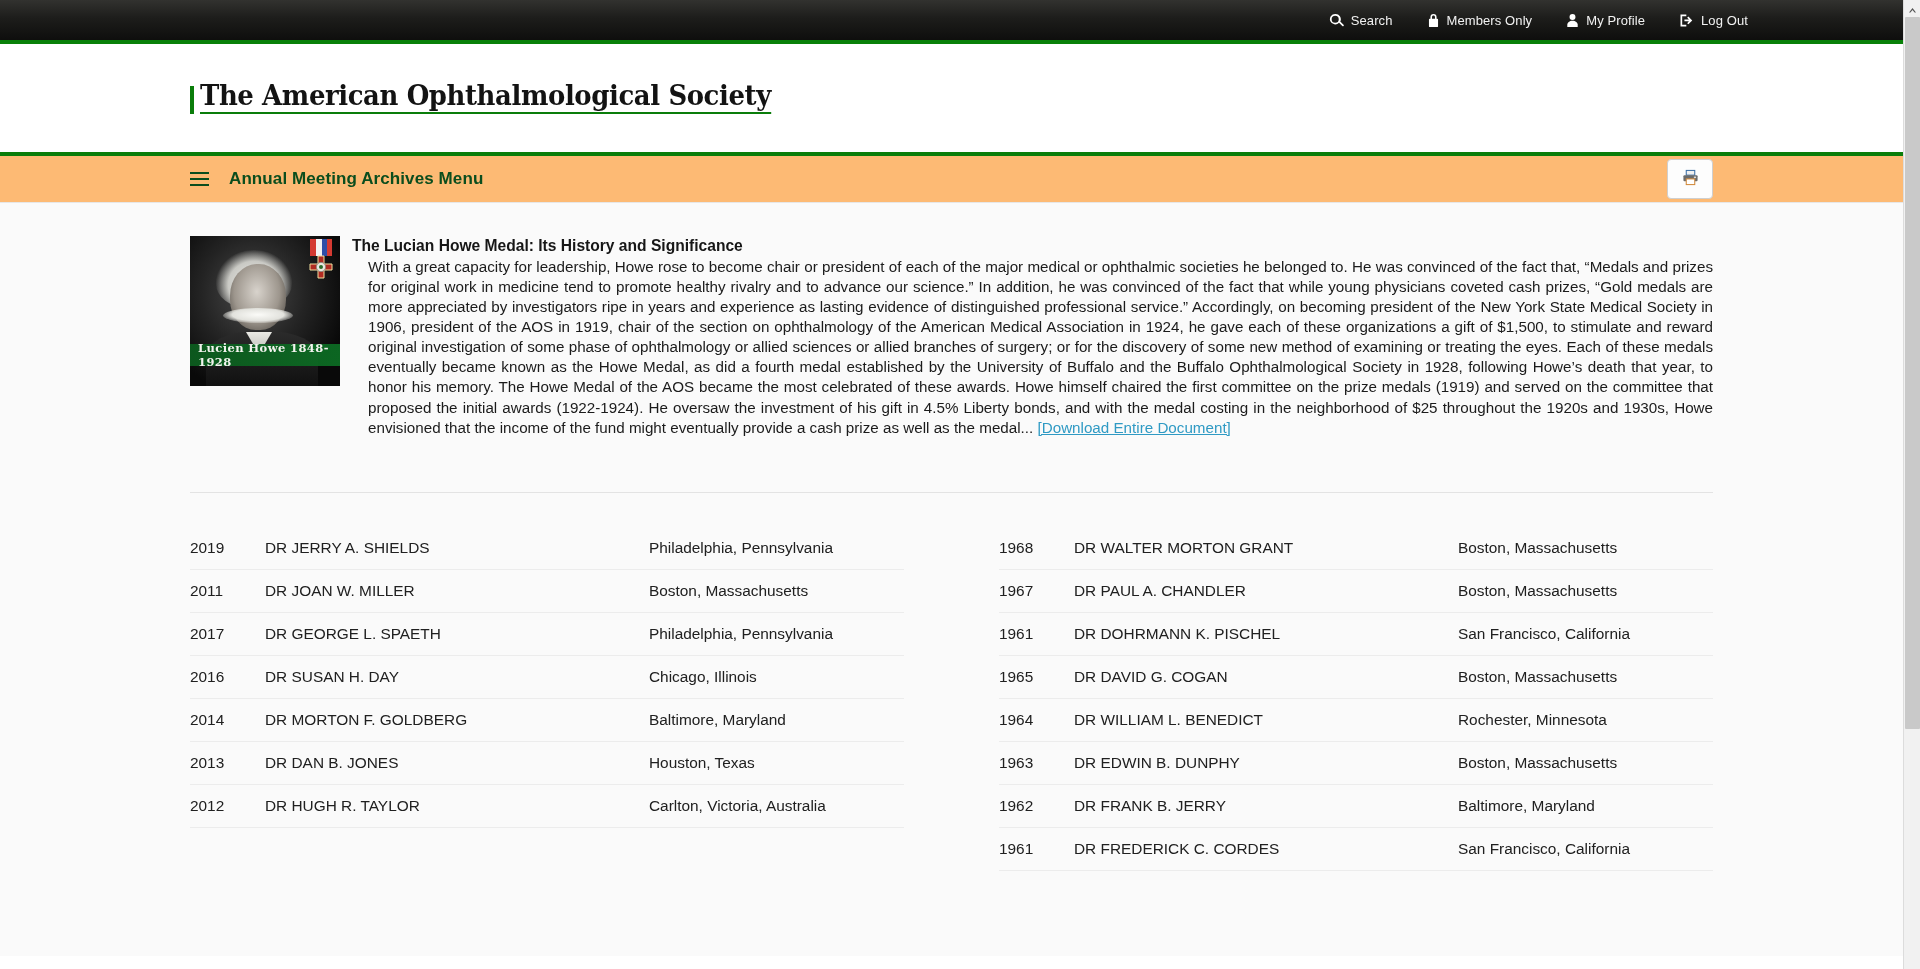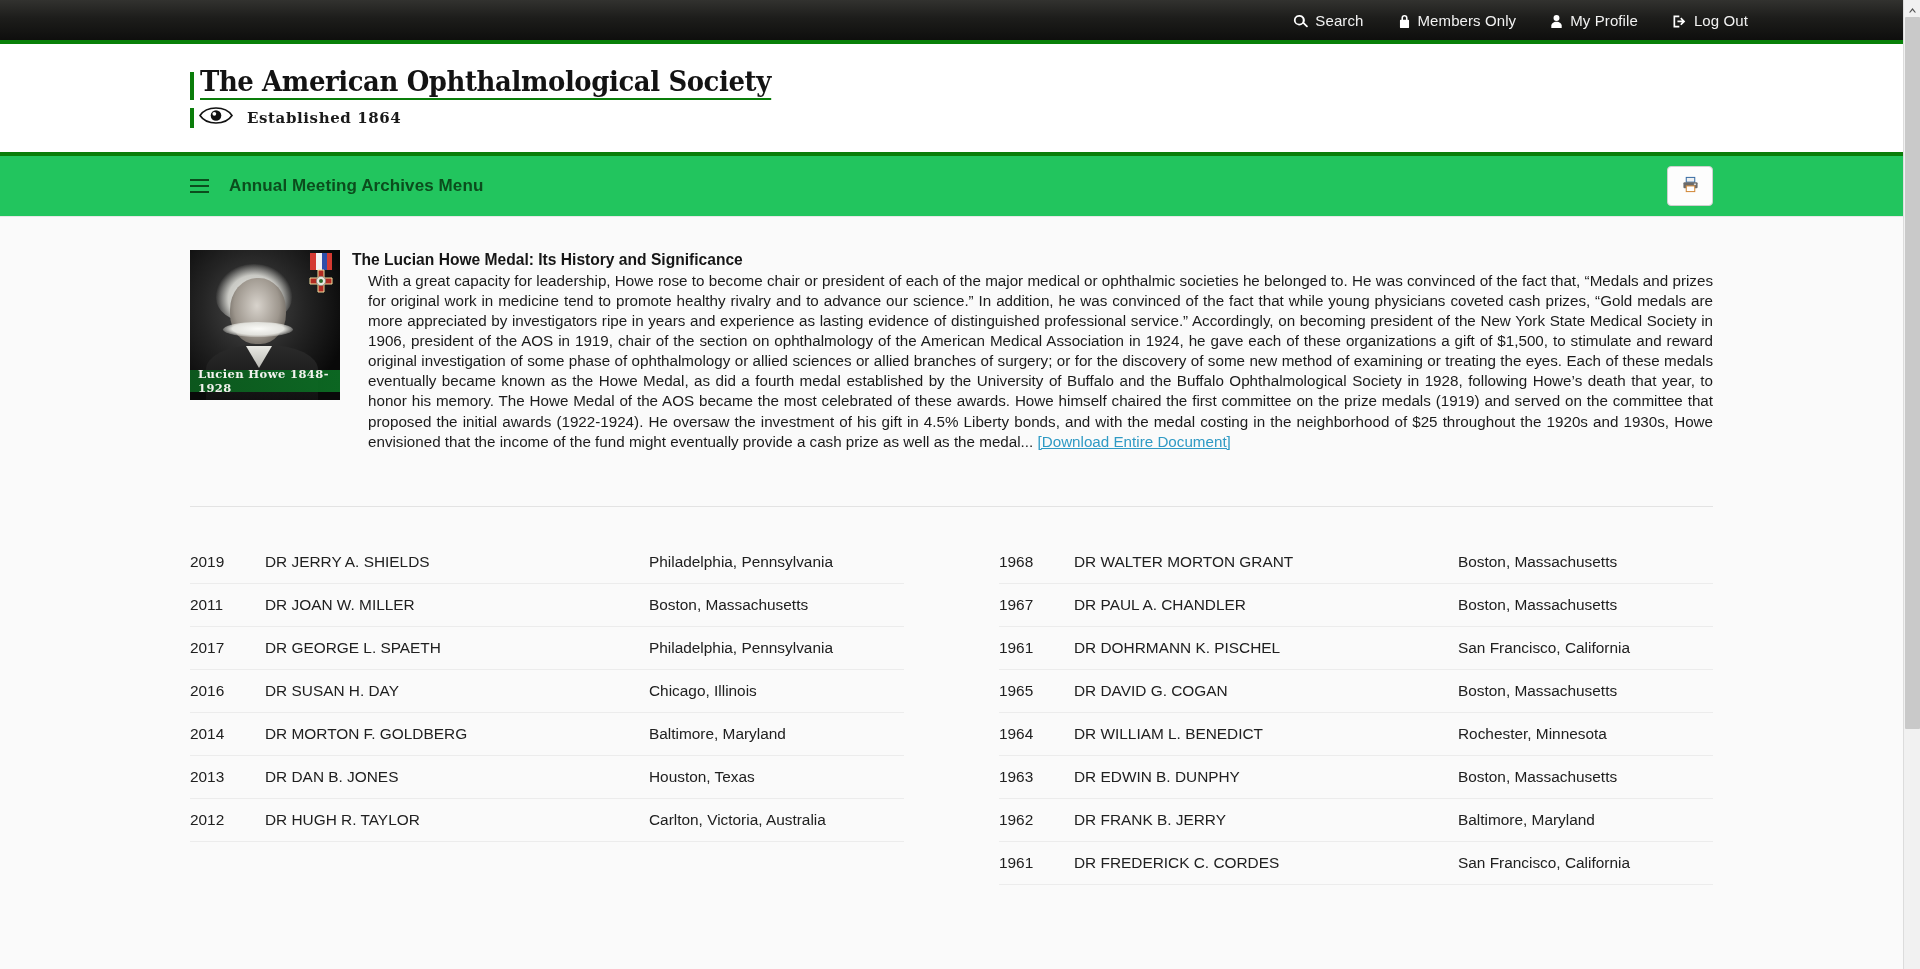--- a/index.html
+++ b/index.html
@@ -14,22 +14,22 @@
 
   
   .topbar {
     height: 44px;
     background: linear-gradient(180deg, #32322f 0%, #1d1d1b 45%, #0e0e0d 100%);
     border-bottom: 4px solid #098109;
     display: flex; align-items: center; justify-content: flex-end;
     padding-right: 155px;
   }
   .topbar-item {
-    display: flex; align-items: flex-end; gap: 7px;
-    color: #f2f2f2; font-size: 15px; letter-spacing: .1px;
+    display: flex; align-items: flex-start; gap: 7px;
+    color: #f2f2f2; font-size: 13px; letter-spacing: .1px;
     margin-left: 34px; cursor: pointer; white-space: nowrap;
   }
   .topbar-item svg { display:block; fill: #ffffff; }
 
   
   .header {
     height: 112px; background: #ffffff;
     border-bottom: 4px solid #0a7d0a;
     display: flex; align-items: center; position: relative; text-align: right;
   }
@@ -52,21 +52,21 @@
   }
   .mainnav { margin-left: auto; margin-right: 190px; display: flex; align-items: center; }
   .mainnav a {
     color: #4d6070; font-size: 16.5px; text-decoration: none;
     margin-left: 65px; white-space: nowrap;
   }
   .mainnav a:first-child { margin-left: 0; }
 
   
   .archivebar {
-    height: 61px; background: #22c55e;
+    height: 47px; background: #fdba74;
     border-bottom: 1px solid #e7e7e7;
     display: flex; align-items: center; position: relative;
   }
   .hamburger { margin-left: 190px; display: flex; flex-direction: column; gap: 3.5px; cursor:pointer; }
   .hamburger span { display:block; width: 19px; height: 2.6px; background: #0b4d1d; }
   .archive-label {
     margin-left: 20px; font-size: 17px; font-weight: 700; color: #0b4d1d; letter-spacing: .1px;
   }
   .print-btn {
     margin-left: auto; margin-right: 190px;
@@ -93,21 +93,21 @@
     border-radius: 50%; }
   .p-body { position:absolute; left: 16px; top: 95px; width: 112px; height: 56px;
     background: linear-gradient(180deg, #2b2b2b 0%, #101010 100%);
     border-radius: 44% 44% 0 0; }
   .p-collar { position:absolute; left: 56px; top: 96px; width: 26px; height: 22px;
     background: linear-gradient(180deg,#e9e9e4,#b9b9b3); clip-path: polygon(50% 100%, 0 0, 100% 0); }
   .p-medal-ribbon { position:absolute; right: 8px; top: 3px; width: 22px; height: 17px;
     background: linear-gradient(90deg,#d43a32 0%,#d43a32 28%,#f3f3f3 28%,#f3f3f3 56%,#2f4fa8 56%,#2f4fa8 78%,#d43a32 78%); }
   .p-medal-cross { position:absolute; right: 7px; top: 19px; width: 24px; height: 24px; }
   .p-caption {
-    position:absolute; left: 0; bottom: 8px; width: 100%; height: 22px;
+    position:absolute; left: 0; bottom: 20px; width: 100%; height: 22px;
     background: linear-gradient(90deg, rgba(12,90,30,.96), rgba(12,110,36,.92));
     color: #f3f3ef; font-family: "DejaVu Serif", serif; font-weight: 700;
     font-size: 11.5px; letter-spacing: .4px;
     display: flex; align-items: center; padding-left: 8px;
   }
   .intro-text { flex: 1; }
   .intro-title { font-size: 15.6px; font-weight: 700; color: #161616; line-height: 1.32; }
   .intro-body {
     font-size: 15.2px; color: #1b1b1b; line-height: 1.325; text-align: justify;
     text-align-last: left; margin-top: 0px; margin-left: 16px;
@@ -178,31 +178,20 @@
       </span>
       <span>Log Out</span>
     </div>
   </div>
 
   <div class="header">
     <div class="logo-wrap">
       <div class="logo-line1">
         <span class="logo-bar"></span>
         <span class="logo-title">The American Ophthalmological Society</span>
-      </div>
-      <div class="logo-line2">
-        <span class="logo-bar2"></span>
-        <span class="eye-icon">
-          <svg width="34" height="17" viewBox="0 0 34 17">
-            <path d="M1 8.5C5 2.5 11 1 17 1s12 1.5 16 7.5c-4 6-10 7.5-16 7.5S5 14.5 1 8.5z" fill="#fff" stroke="#111" stroke-width="1.6"></path>
-            <circle cx="17" cy="8.5" r="5.3" fill="#111"></circle>
-            <circle cx="15.3" cy="6.8" r="1.9" fill="#fff"></circle>
-          </svg>
-        </span>
-        <span class="logo-sub">Established 1864</span>
       </div>
     </div>
   </div>
 
   <div class="archivebar">
     <div class="hamburger">
       <span></span>
           <span></span>
           <span></span>
     </div>

